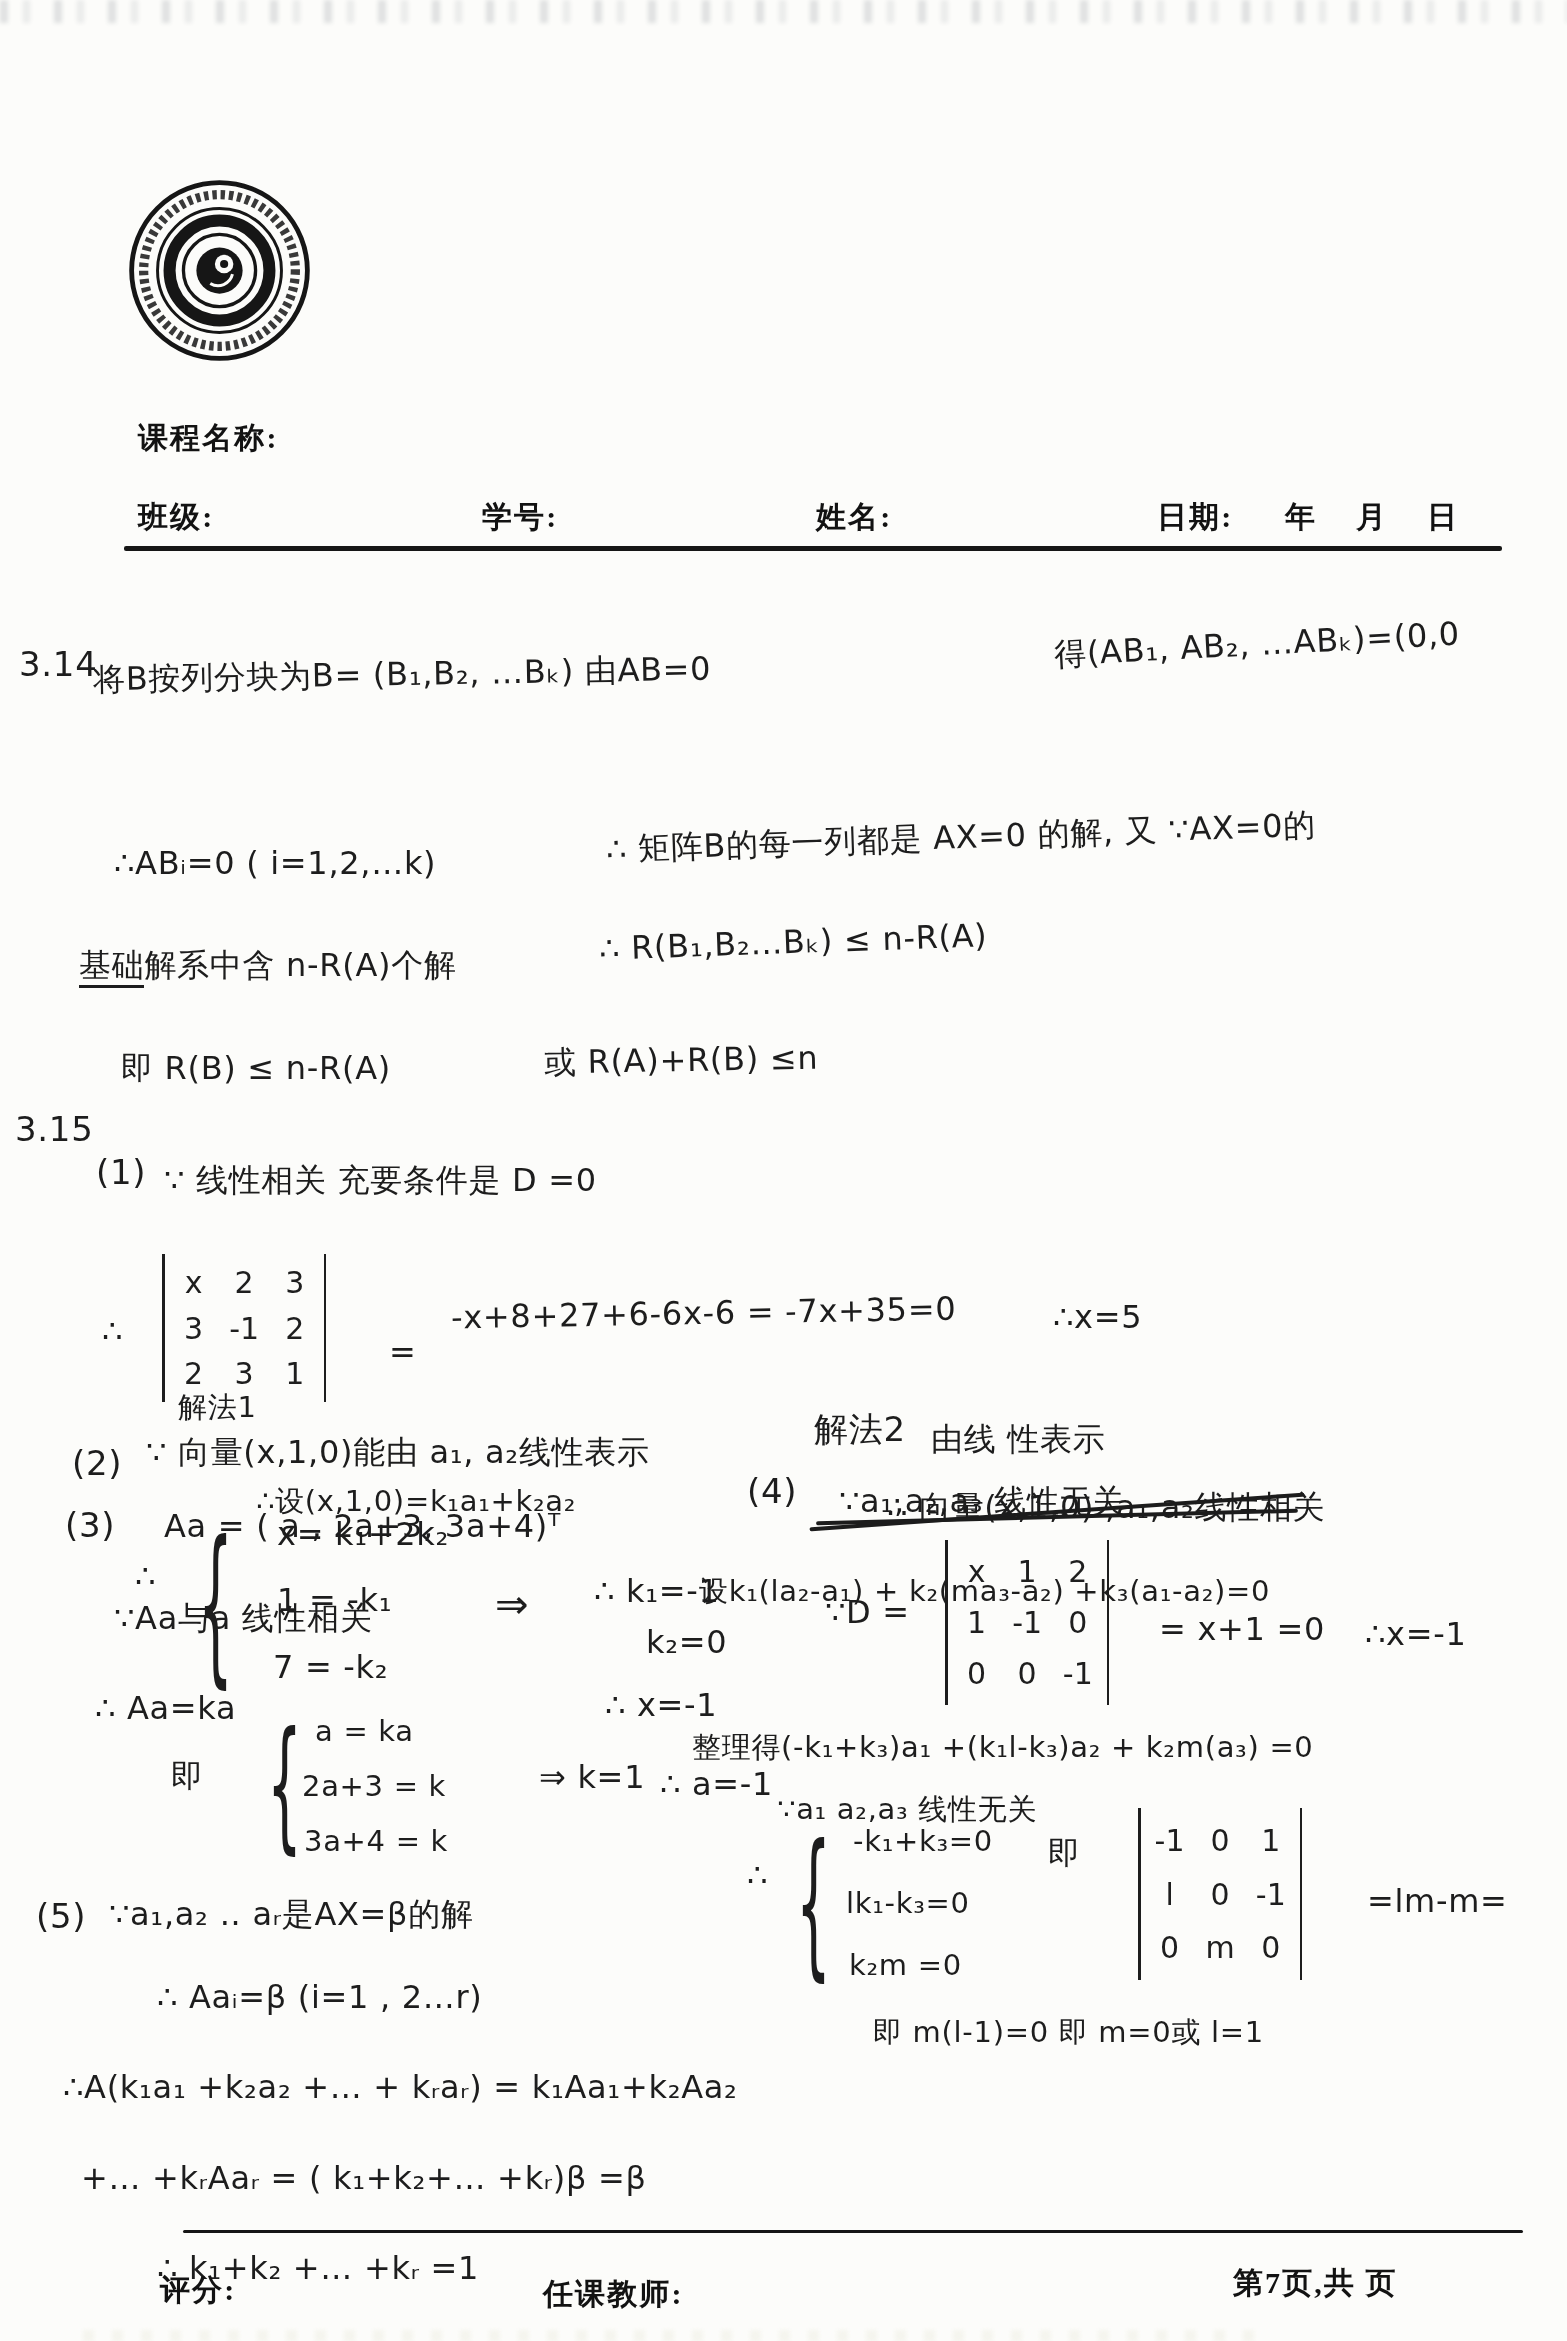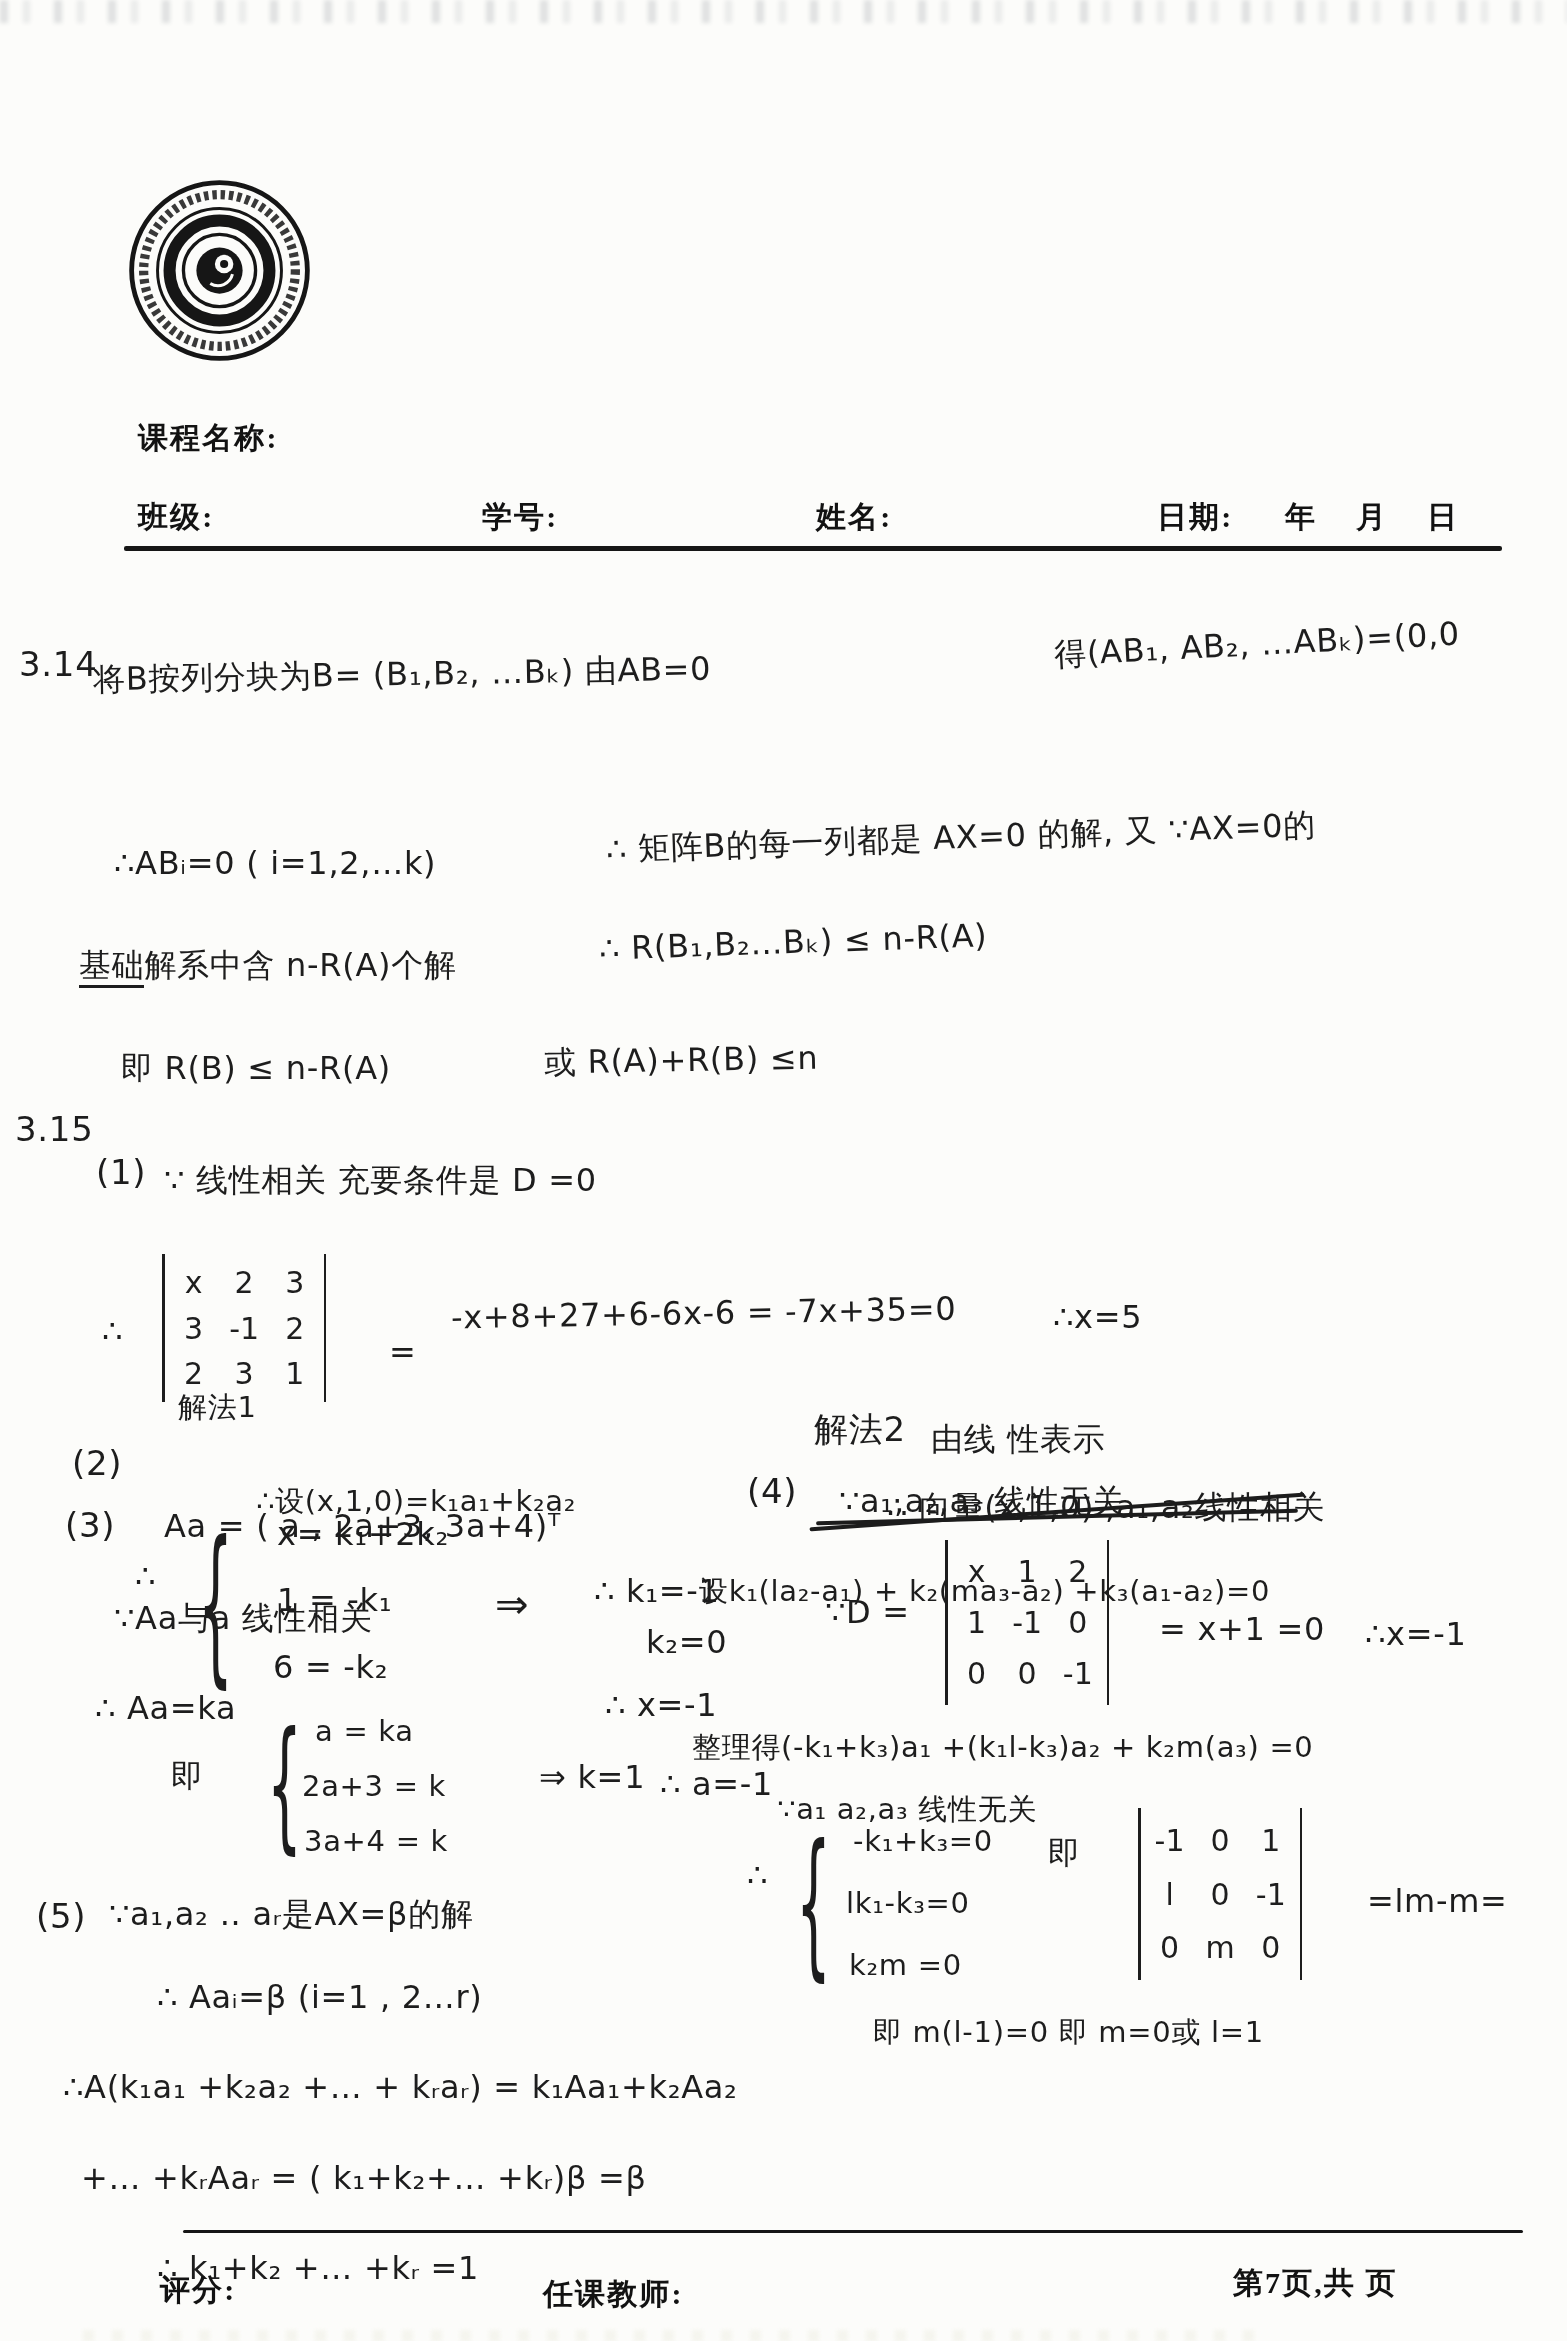--- a/index.html
+++ b/index.html
@@ -101,26 +101,27 @@
       <span>1</span>
     </div>
     <div class="bar"></div>
   </div>
   <div class="hw" style="left:389px;top:1333px">=</div>
   <div class="hw r-1" style="left:451px;top:1294px">-x+8+27+6-6x-6 = -7x+35=0</div>
   <div class="hw" style="left:1053px;top:1298px">∴x=5</div>
 
   <div class="hw small" style="left:178px;top:1388px">解法1</div>
   <div class="hw big" style="left:72px;top:1443px">(2)</div>
+  <div class="hw" style="left:146px;top:1431px">∵ 向量(x,1,0)能由 a₁, a₂线性表示</div>
   <div class="hw small" style="left:256px;top:1482px">∴设(x,1,0)=k₁a₁+k₂a₂</div>
   <div class="hw" style="left:135px;top:1557px">∴</div>
   <div class="brace" style="left:198px;top:1505px;transform:scaleY(3.1)">{</div>
   <div class="hw" style="left:277px;top:1515px">x= k₁+2k₂</div>
   <div class="hw" style="left:277px;top:1581px">1 = -k₁</div>
-  <div class="hw" style="left:273px;top:1648px">6 = -k₂</div>
+  <div class="hw" style="left:273px;top:1648px">7 = -k₂</div>
   <div class="hw arrow" style="left:495px;top:1581px">⇒</div>
   <div class="hw" style="left:594px;top:1572px">∴ k₁=-1</div>
   <div class="hw" style="left:646px;top:1623px">k₂=0</div>
   <div class="hw" style="left:605px;top:1686px">∴ x=-1</div>
 
   <div class="hw" style="left:814px;top:1407px;font-size:34px">解法2</div>
   <div class="hw" style="left:931px;top:1418px">由线 性表示</div>
   <div class="hw" style="left:887px;top:1486px">∴ 向量(x,1,0) ,a₁,a₂线性相关</div>
   <div class="hw" style="left:825px;top:1593px">∵D =</div>
   <div class="det" style="left:945px;top:1540px;height:165px">

